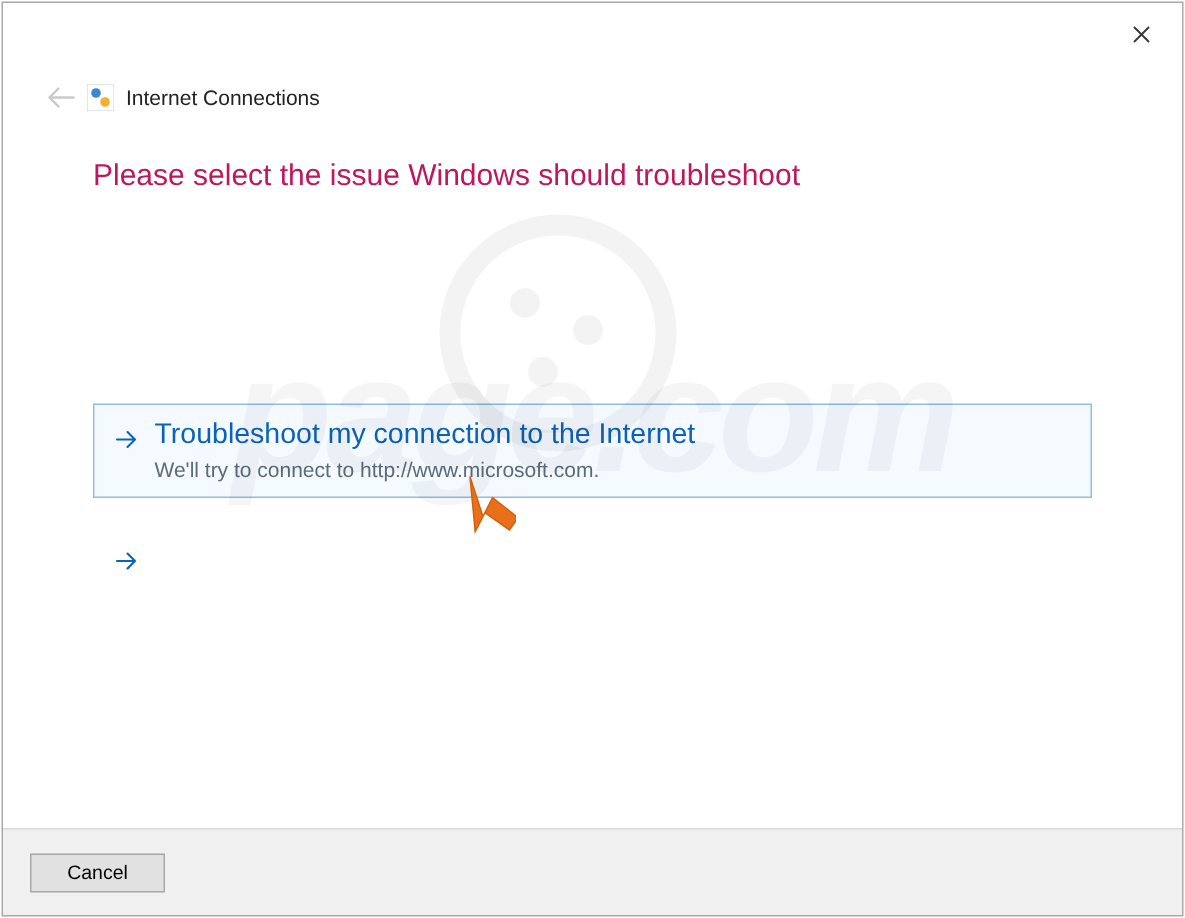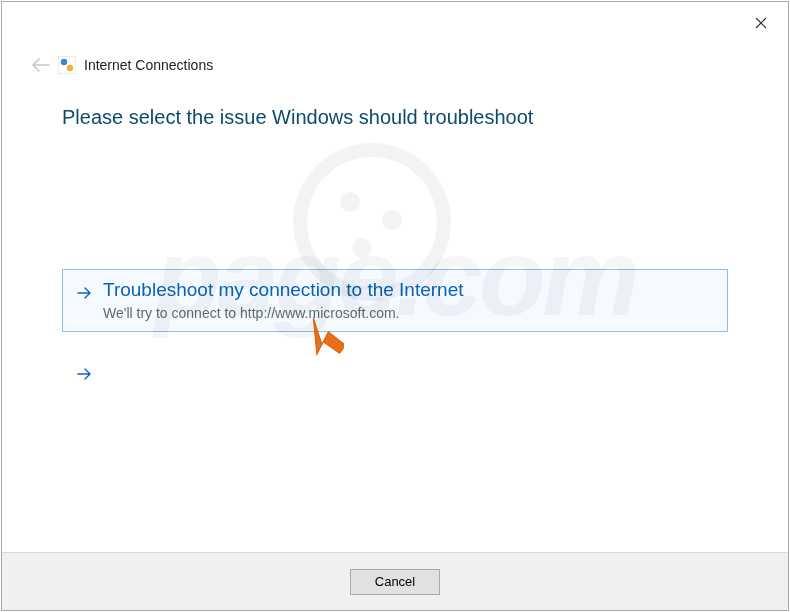--- a/index.html
+++ b/index.html
@@ -6,28 +6,28 @@
     body { font-family: "Segoe UI", sans-serif; background: #fff; width: 790px; height: 612px; position: relative; overflow: hidden; }
     .window { border: 1px solid #aaa; width: 788px; height: 610px; margin: 1px; position: relative; background: #fff; }
     .titlebar { height: 42px; display: flex; align-items: center; justify-content: flex-end; padding-right: 8px; }
     .close-btn { width: 38px; height: 30px; display: flex; align-items: center; justify-content: center; cursor: pointer; }
     .close-btn svg { width: 12px; height: 12px; }
     .header-row { display: flex; align-items: center; padding: 12px 30px 8px 30px; gap: 8px; }
     .back-arrow { width: 18px; height: 18px; display:flex; align-items:center; justify-content:center; opacity:0.45; }
     .app-icon { width: 18px; height: 18px; }
     .app-title { font-size: 14px; color: #222; }
     .content { padding: 24px 60px 0 60px; }
-    .heading { font-size: 20px; color: #0c4a6e; font-weight: 400; margin-bottom: 140px; }
+    .heading { font-size: 20px; color: #be185d; font-weight: 400; margin-bottom: 140px; }
     .option { border: 1px solid transparent; padding: 8px 12px 10px 12px; margin-bottom: 18px; display: flex; gap: 10px; cursor: pointer; }
     .option.selected { border: 1px solid #8ebde6; background: #f4faff; }
     .opt-arrow { flex-shrink: 0; width: 18px; height: 26px; display:flex; align-items:center; justify-content:center; color:#0a63b8; padding-top:4px; }
     .opt-body { display:flex; flex-direction:column; }
     .opt-title { font-size: 19px; color: #0a63b8; font-weight: 400; line-height: 1.3; }
     .opt-desc { font-size: 14px; color: #5c6b78; margin-top: 2px; }
-    .footer { position:absolute; bottom:0; left:0; right:0; height: 58px; background:#f0f0f0; border-top:1px solid #d9d9d9; display:flex; align-items:center; justify-content:center; padding: 0 18px; }
+    .footer { position:absolute; bottom:0; left:0; right:0; height: 58px; background:#f0f0f0; border-top:1px solid #d9d9d9; display:flex; align-items:center; justify-content:flex-start; padding: 0 18px; }
     .cancel-btn { min-width: 90px; height: 26px; font-size: 13px; background:#e1e1e1; border:1px solid #a9a9a9; cursor:pointer; }
     .cursor-pointer { position:absolute; top: 310px; left: 298px; pointer-events:none; }
     .watermark { position:absolute; top:0; left:0; right:0; bottom:60px; display:flex; align-items:center; justify-content:center; font-size:110px; font-weight:700; font-style:italic; color:rgba(0,0,0,0.04); letter-spacing:-4px; pointer-events:none; white-space:nowrap; font-family: Arial, sans-serif; }
     .watermark-icon { position:absolute; top:140px; left:290px; opacity:0.045; pointer-events:none; }
   </style>
 </head>
 <body>
 
 <div class="window">
 

